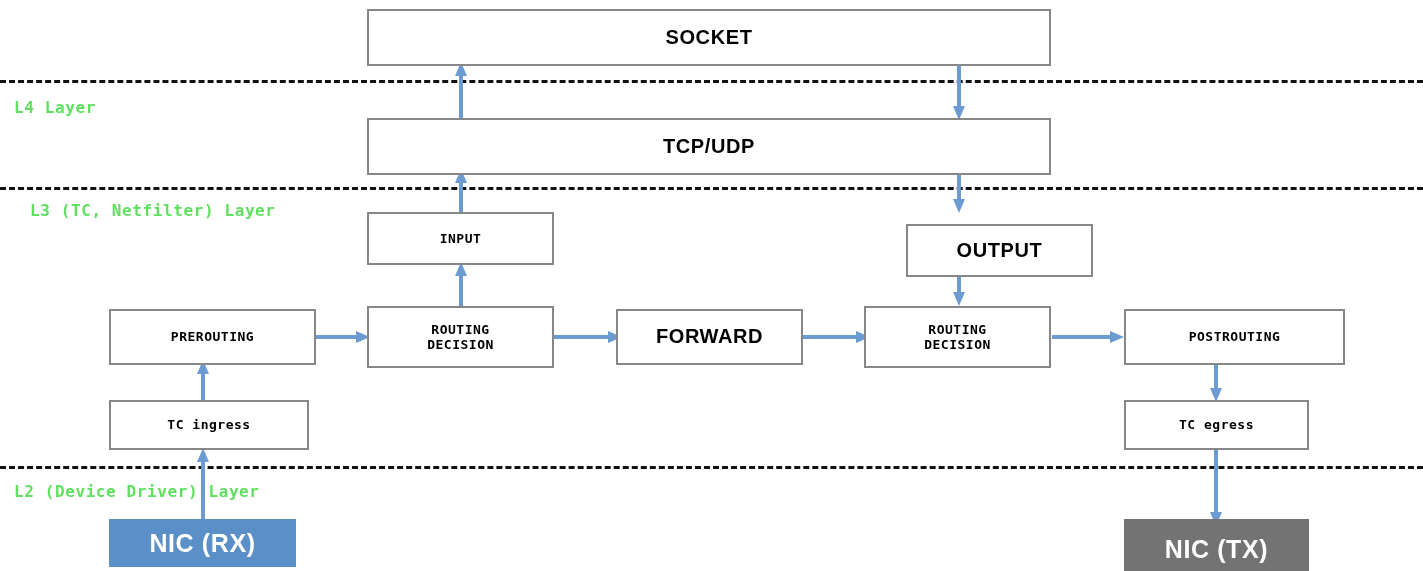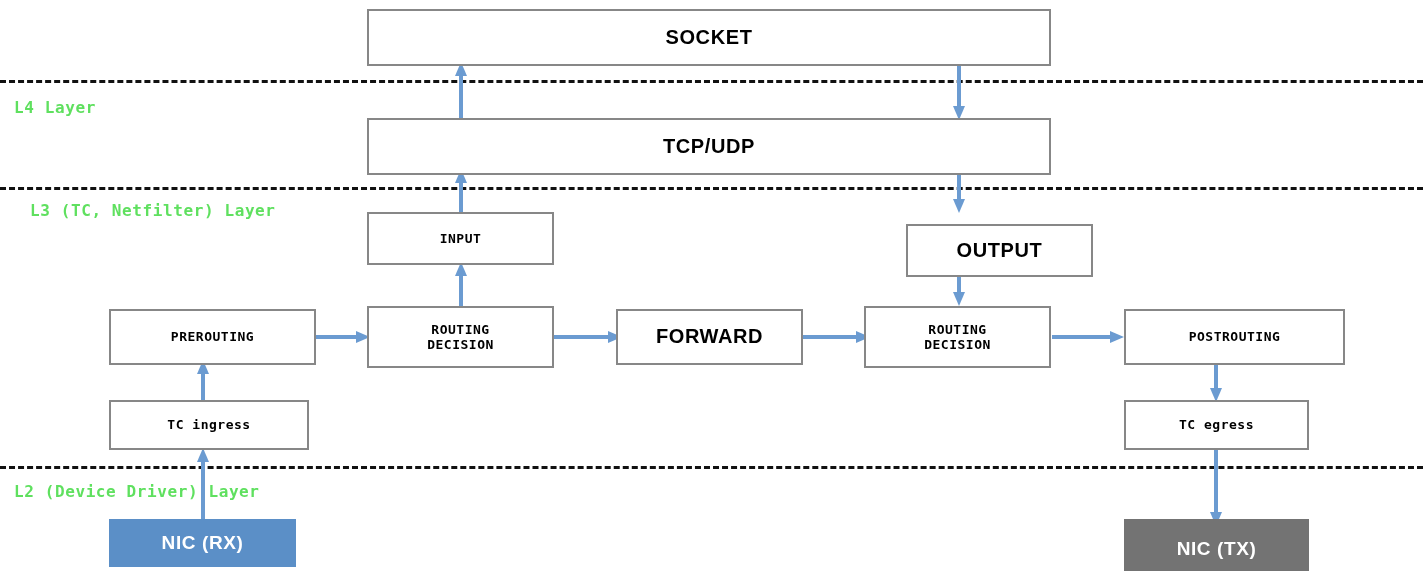--- a/index.html
+++ b/index.html
@@ -46,21 +46,21 @@
 
   
   .nic {
     position: absolute;
     box-sizing: border-box;
     display: flex;
     align-items: center;
     justify-content: center;
     color: #ffffff;
     font-family: "Liberation Sans", "DejaVu Sans", sans-serif;
-    font-size: 19px;
+    font-size: 25px;
     font-weight: bold;
     letter-spacing: 0.6px;
   }
 
   
   .sep {
     position: absolute;
     left: 0;
     width: 1423px;
     height: 0;

